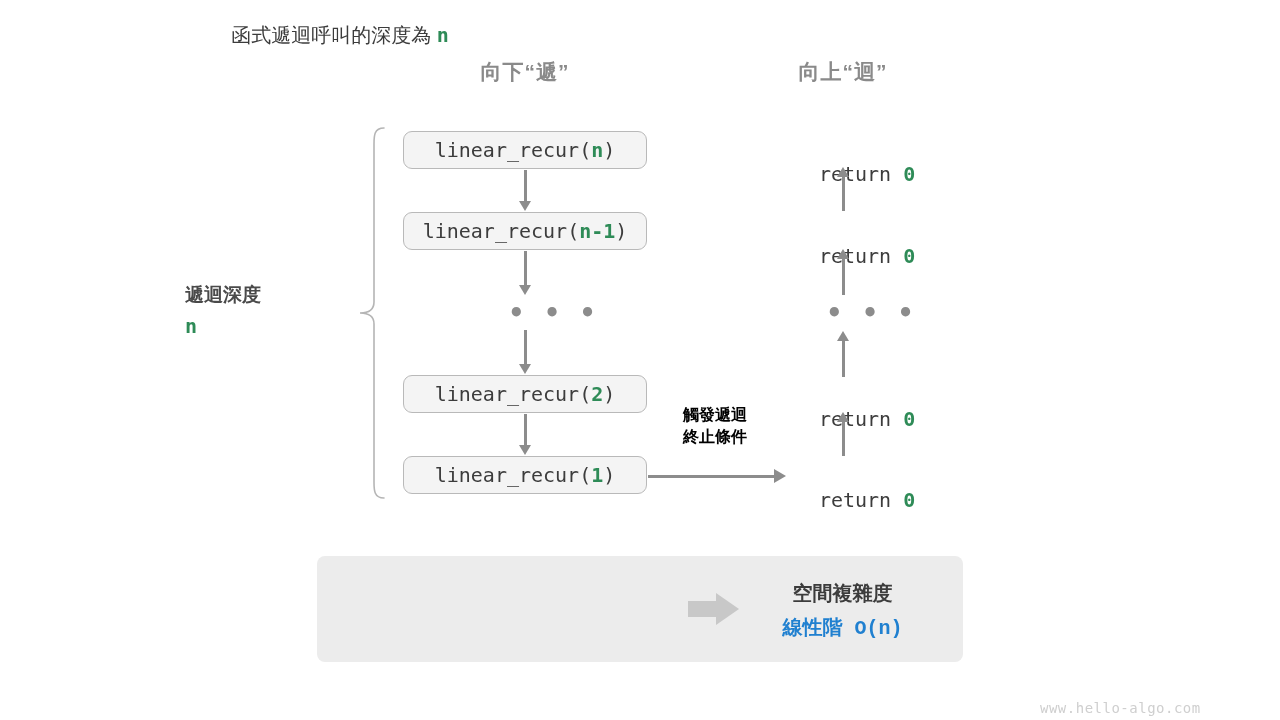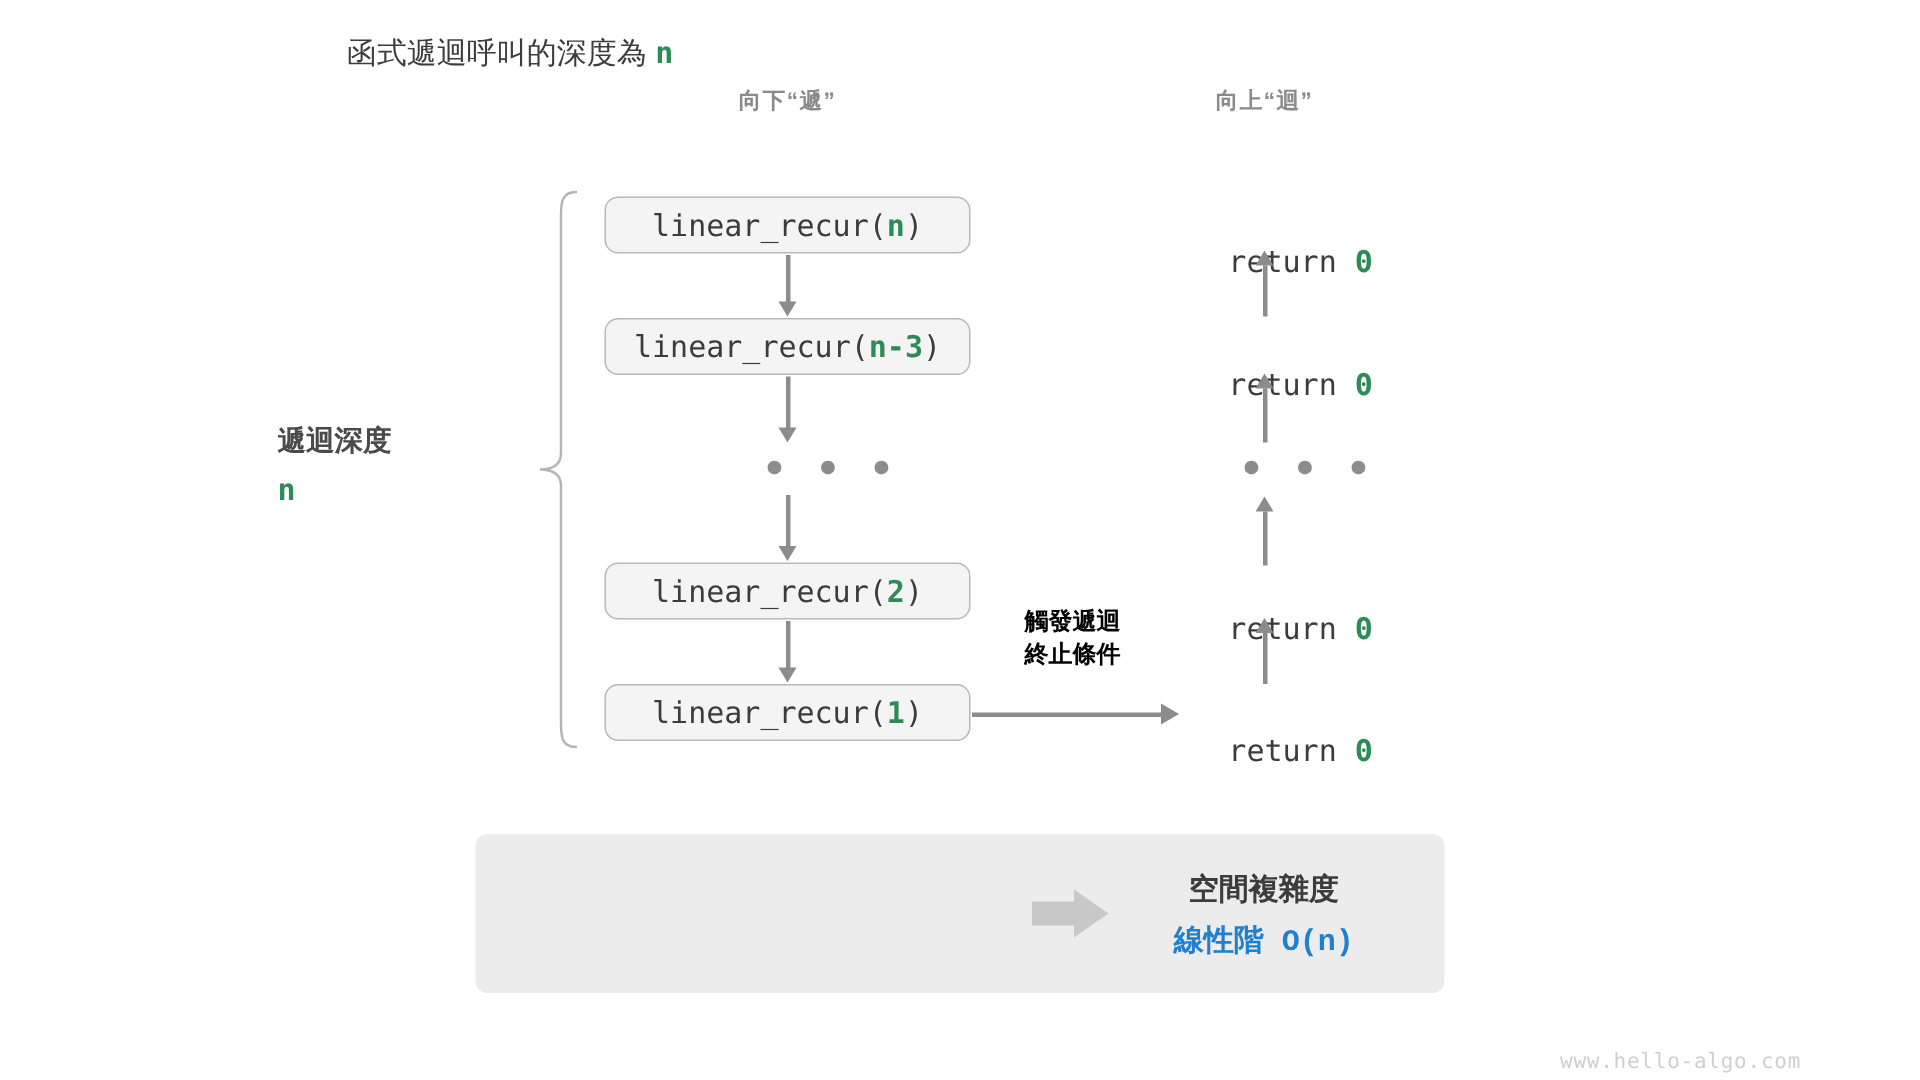--- a/index.html
+++ b/index.html
@@ -18,21 +18,21 @@
   .stage {
     position: absolute;
     left: 0; top: 0;
     width: 1280px;
     height: 720px;
   }
 
   
   .col-heading {
     position: absolute;
-    font-size: 15px;
+    font-size: 21px;
     font-weight: bold;
     color: #8a8a8a;
     letter-spacing: 1px;
     white-space: nowrap;
     text-align: center;
   }
   #heading-down { left: 405px; top: 58px; width: 240px; }
   #heading-up   { left: 723px; top: 58px; width: 240px; }
 
   
@@ -293,21 +293,21 @@
     <span class="depth-n">n</span>
   </div>
   <svg id="depth-brace" viewBox="0 0 30 374" preserveAspectRatio="none" aria-hidden="true">
     <path d="M 26 2 C 16 2 16 10 16 18 L 16 176 C 16 184 10 187 2 187 C 10 187 16 190 16 198 L 16 356 C 16 364 16 372 26 372" fill="none" stroke="#b5b5b5" stroke-width="1.6" stroke-linecap="round"></path>
   </svg>
 
   <div class="call-box" id="box-0">
     <span>linear_recur(</span><span class="arg">n</span><span>)</span>
   </div>
   <div class="call-box" id="box-1">
-    <span>linear_recur(</span><span class="arg">n-3</span><span>)</span>
+    <span>linear_recur(</span><span class="arg">n-1</span><span>)</span>
   </div>
   <div class="call-box" id="box-2">
     <span>linear_recur(</span><span class="arg">2</span><span>)</span>
   </div>
   <div class="call-box" id="box-3">
     <span>linear_recur(</span><span class="arg">1</span><span>)</span>
   </div>
 
   <div class="v-arrow" id="darrow-0">
     <div class="shaft"></div>

